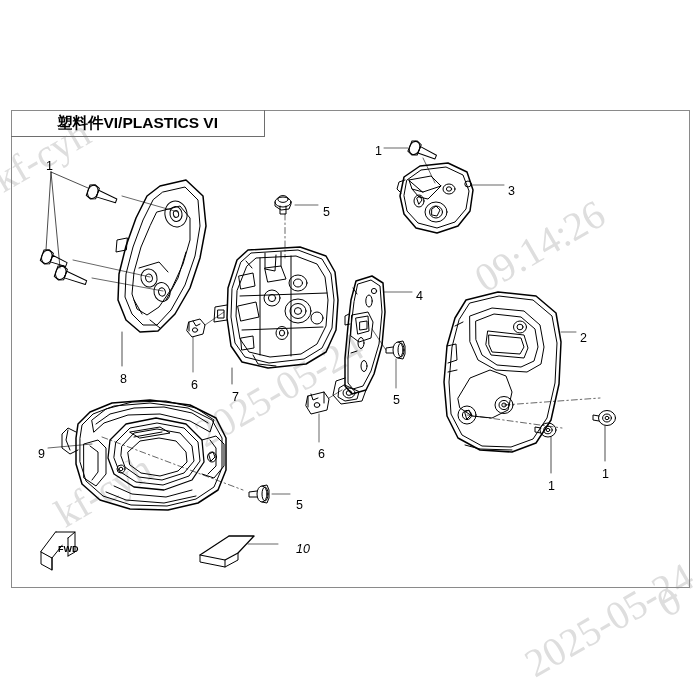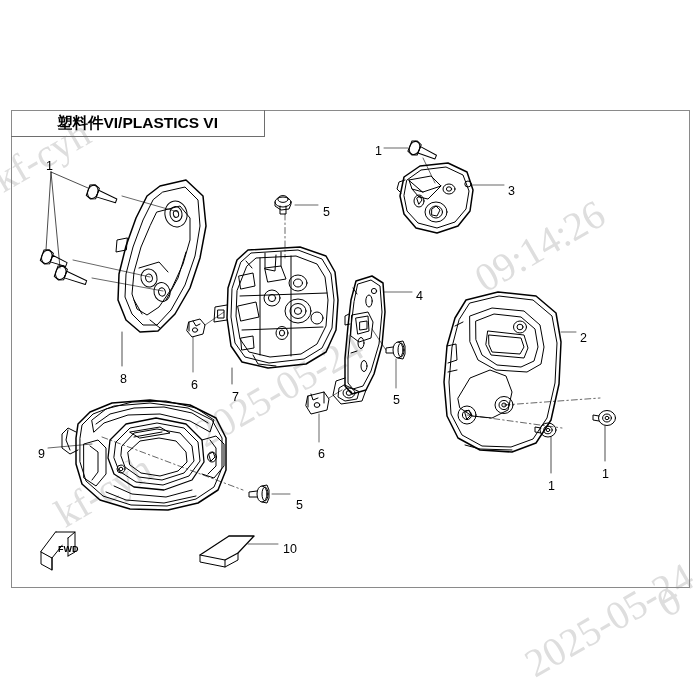--- a/index.html
+++ b/index.html
@@ -463,16 +463,16 @@
       <div class="callout-num" style="left: 580px; top: 332px;">2</div>
       <div class="callout-num" style="left: 120px; top: 373px;">8</div>
       <div class="callout-num" style="left: 191px; top: 379px;">6</div>
       <div class="callout-num" style="left: 232px; top: 391px;">7</div>
       <div class="callout-num" style="left: 393px; top: 394px;">5</div>
       <div class="callout-num" style="left: 318px; top: 448px;">6</div>
       <div class="callout-num" style="left: 548px; top: 480px;">1</div>
       <div class="callout-num" style="left: 602px; top: 468px;">1</div>
       <div class="callout-num" style="left: 38px; top: 448px;">9</div>
       <div class="callout-num" style="left: 296px; top: 499px;">5</div>
-      <div class="callout-num" style="left: 283px; top: 543px;">10</div>
+      <div class="callout-num" style="left: 296px; top: 543px; font-style: italic;">10</div>
     </div>
 
 </div>
 
 </body></html>

